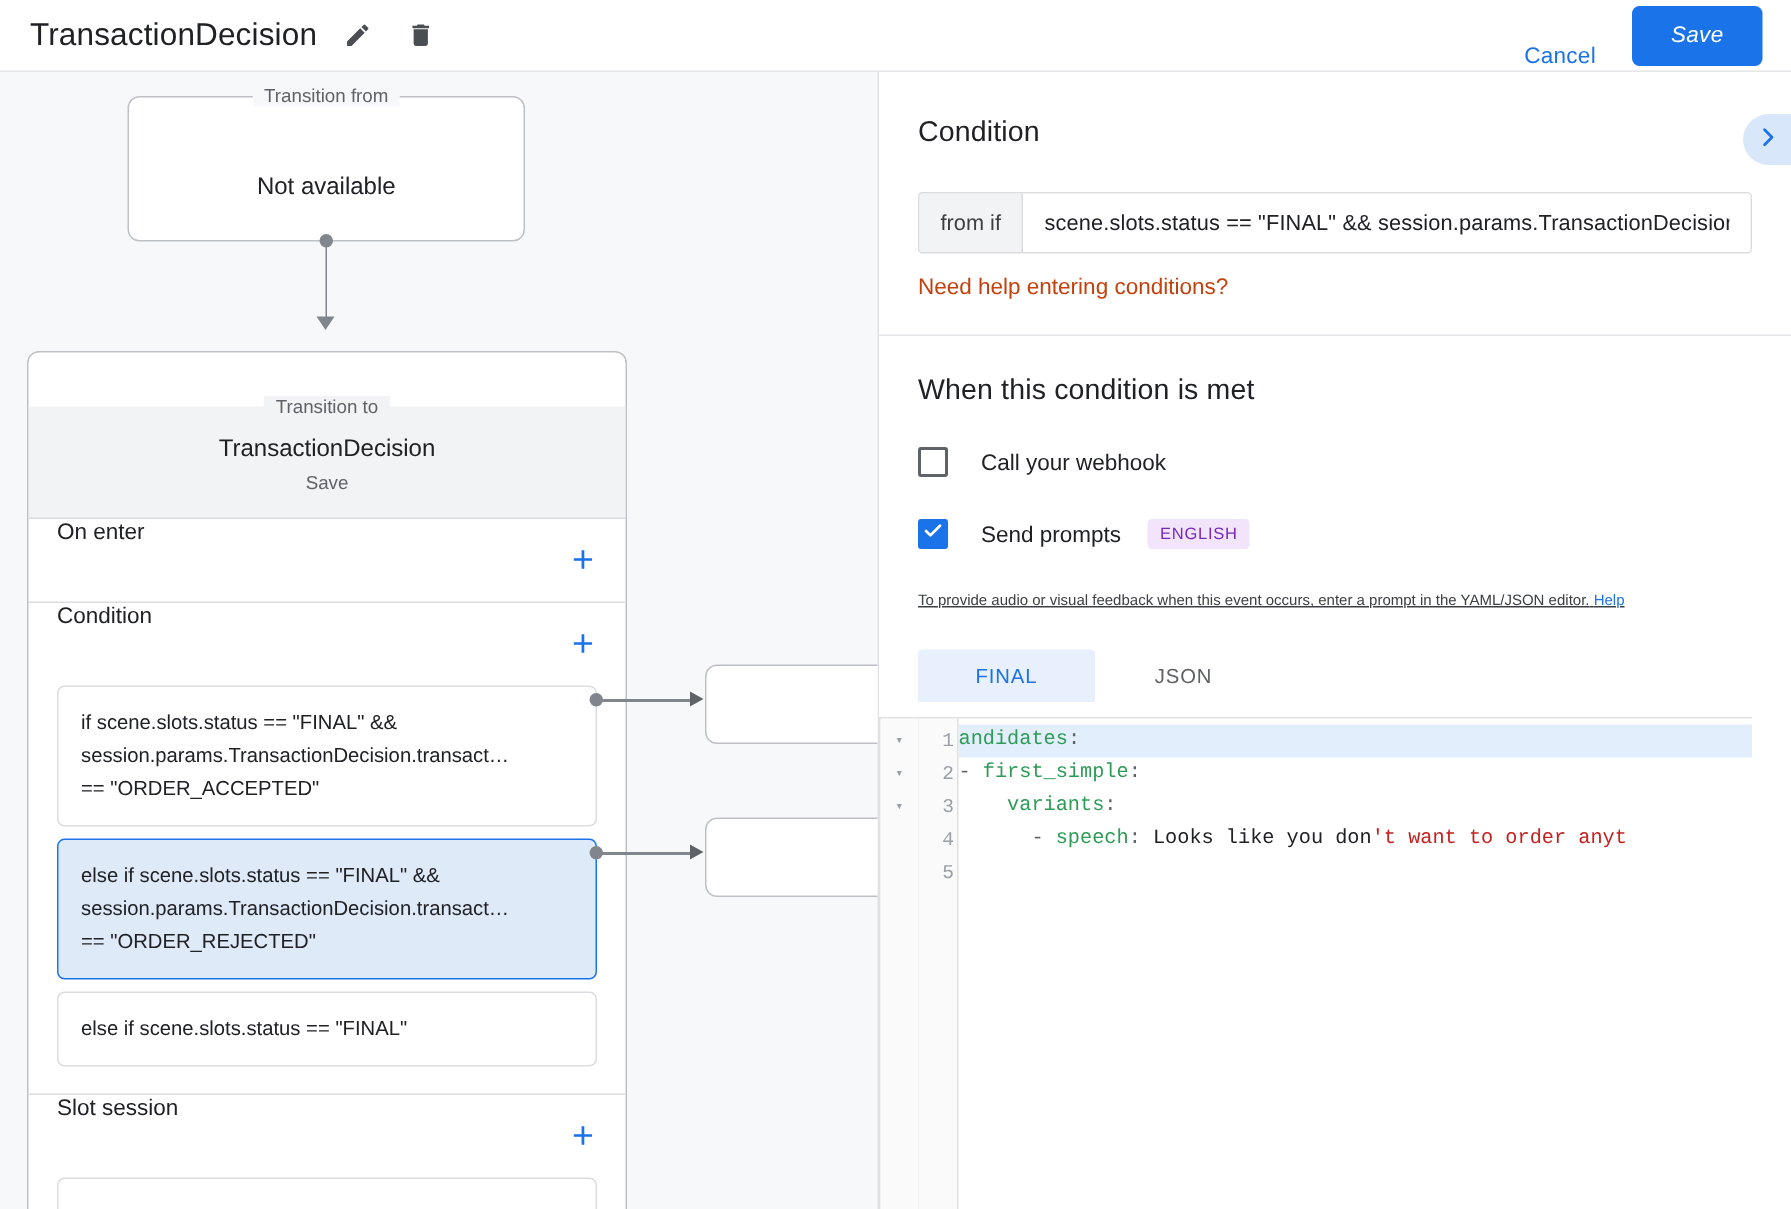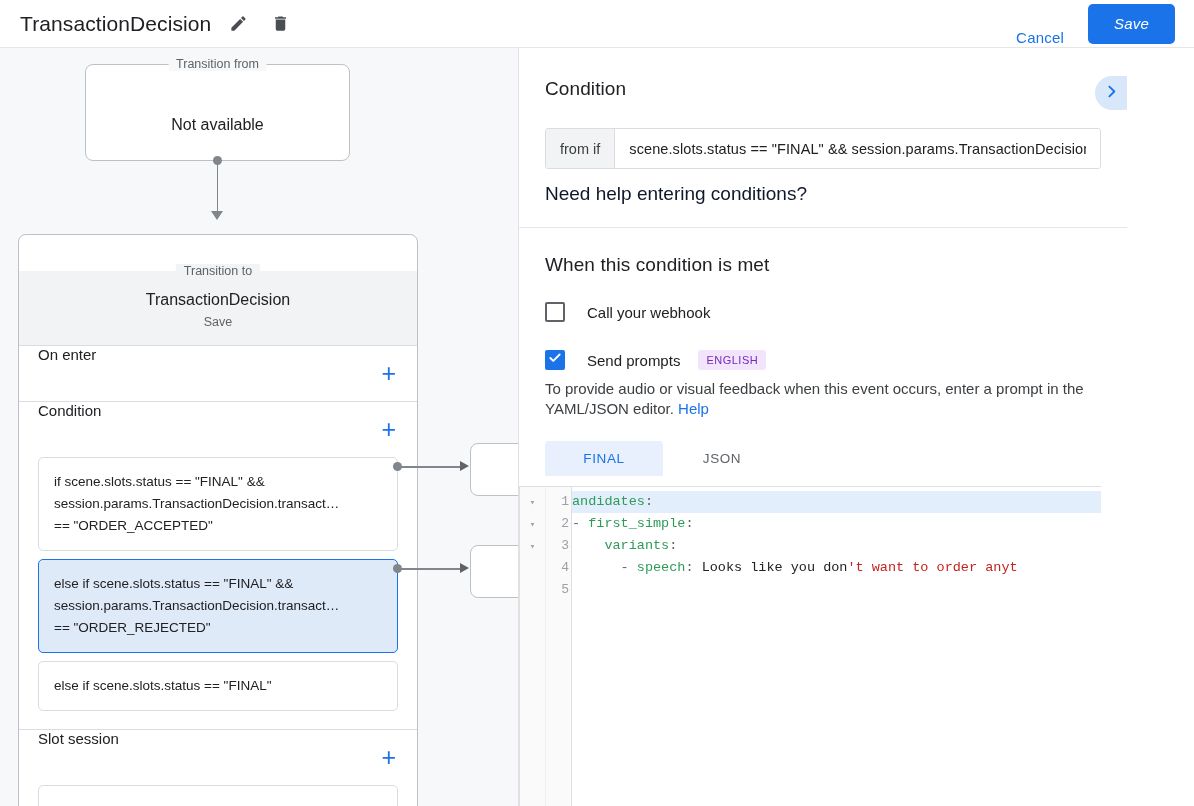--- a/index.html
+++ b/index.html
@@ -46,21 +46,21 @@
   
   .body-wrap {
     position: absolute; left: 0; top: 48px;
     width: 1194px; height: 758px;
     display: flex;
   }
 
   
   .canvas {
     position: relative;
-    width: 519px; height: 758px;
+    width: 586px; height: 758px;
     background: #f7f8f9;
     overflow: hidden;
     border-right: 1px solid #dfe1e3;
   }
 
   
   .node {
     position: absolute;
     border: 1px solid #bdc1c6;
     border-radius: 8px;
@@ -164,21 +164,21 @@
     display: flex; align-items: center; padding: 0 14px;
     font-size: 14.5px; color: #3c4043; white-space: nowrap;
   }
   .cond-input {
     flex: 1; border: none; outline: none; background: #ffffff;
     font-family: inherit; font-size: 14.5px; color: #202124;
     padding: 0 14px; letter-spacing: .1px;
   }
   .help-link {
     display: inline-block; margin-top: 14px;
-    color: #0f172a; font-size: 19px; text-decoration: none; cursor: pointer;
+    color: #c2410c; font-size: 15px; text-decoration: none; cursor: pointer;
   }
 
   .panel-divider {
     margin-top: 22px; height: 1px; background: #e4e6e8; width: 608px;
   }
 
   .panel-section-b { padding: 26px 26px 0; }
   .panel-h2 { font-size: 19px; color: #202124; letter-spacing: .1px; }
 
   .check-row { display: flex; align-items: center; margin-top: 26px; }
@@ -189,22 +189,23 @@
   .checkbox.checked {
     background: #1a73e8; border-color: #1a73e8;
     display: flex; align-items: center; justify-content: center;
   }
   .check-label { margin-left: 22px; font-size: 15px; color: #202124; }
   .badge {
     margin-left: 18px; background: #f1e4fb; color: #7627bb;
     font-size: 11px; letter-spacing: .5px; padding: 4px 8px; border-radius: 3px;
   }
   .help-text {
-    margin-top: 9px; font-size: 15px; line-height: 20px; color: #3c4043;
+    margin-top: 25px; font-size: 10px; line-height: 20px; color: #3c4043;
     max-width: 560px;
+    text-decoration: underline;
   }
   .help-text a { color: #1a73e8; text-decoration: none; cursor: pointer; }
 
   .tabs { display: flex; margin-top: 22px; }
   .tab {
     border: none; background: transparent; cursor: pointer;
     font-family: inherit; font-size: 13.5px; letter-spacing: .6px;
     color: #5f6368; padding: 10px 0; width: 118px; text-align: center;
     border-radius: 3px 3px 0 0;
   }

